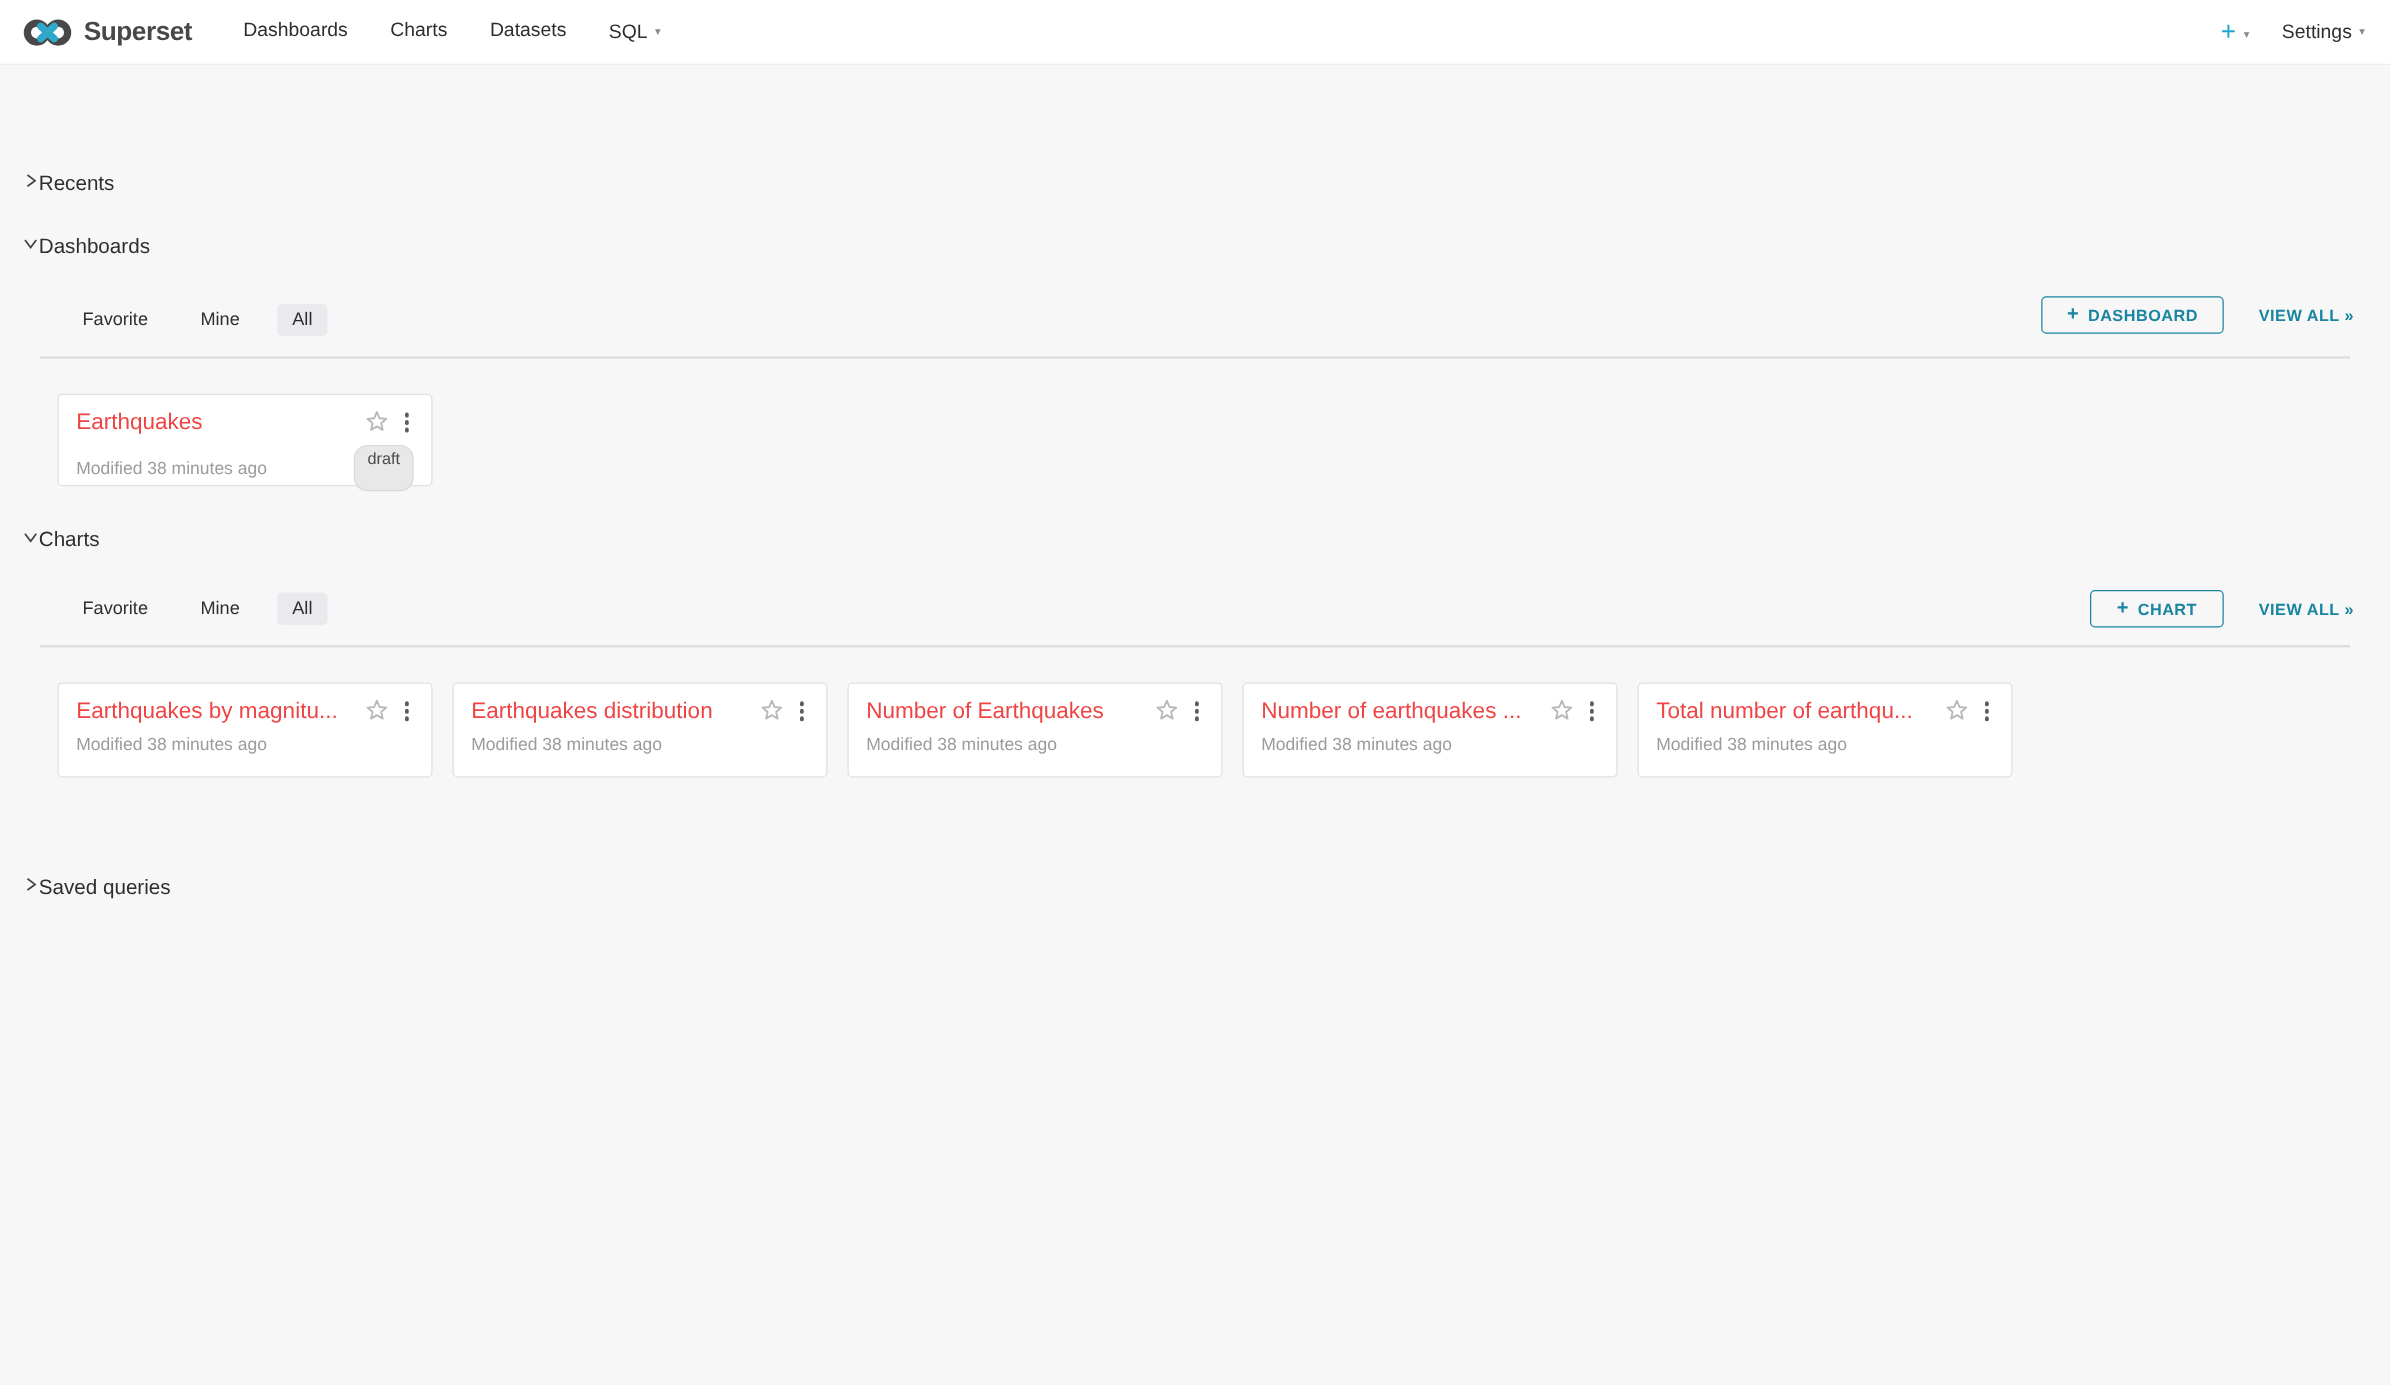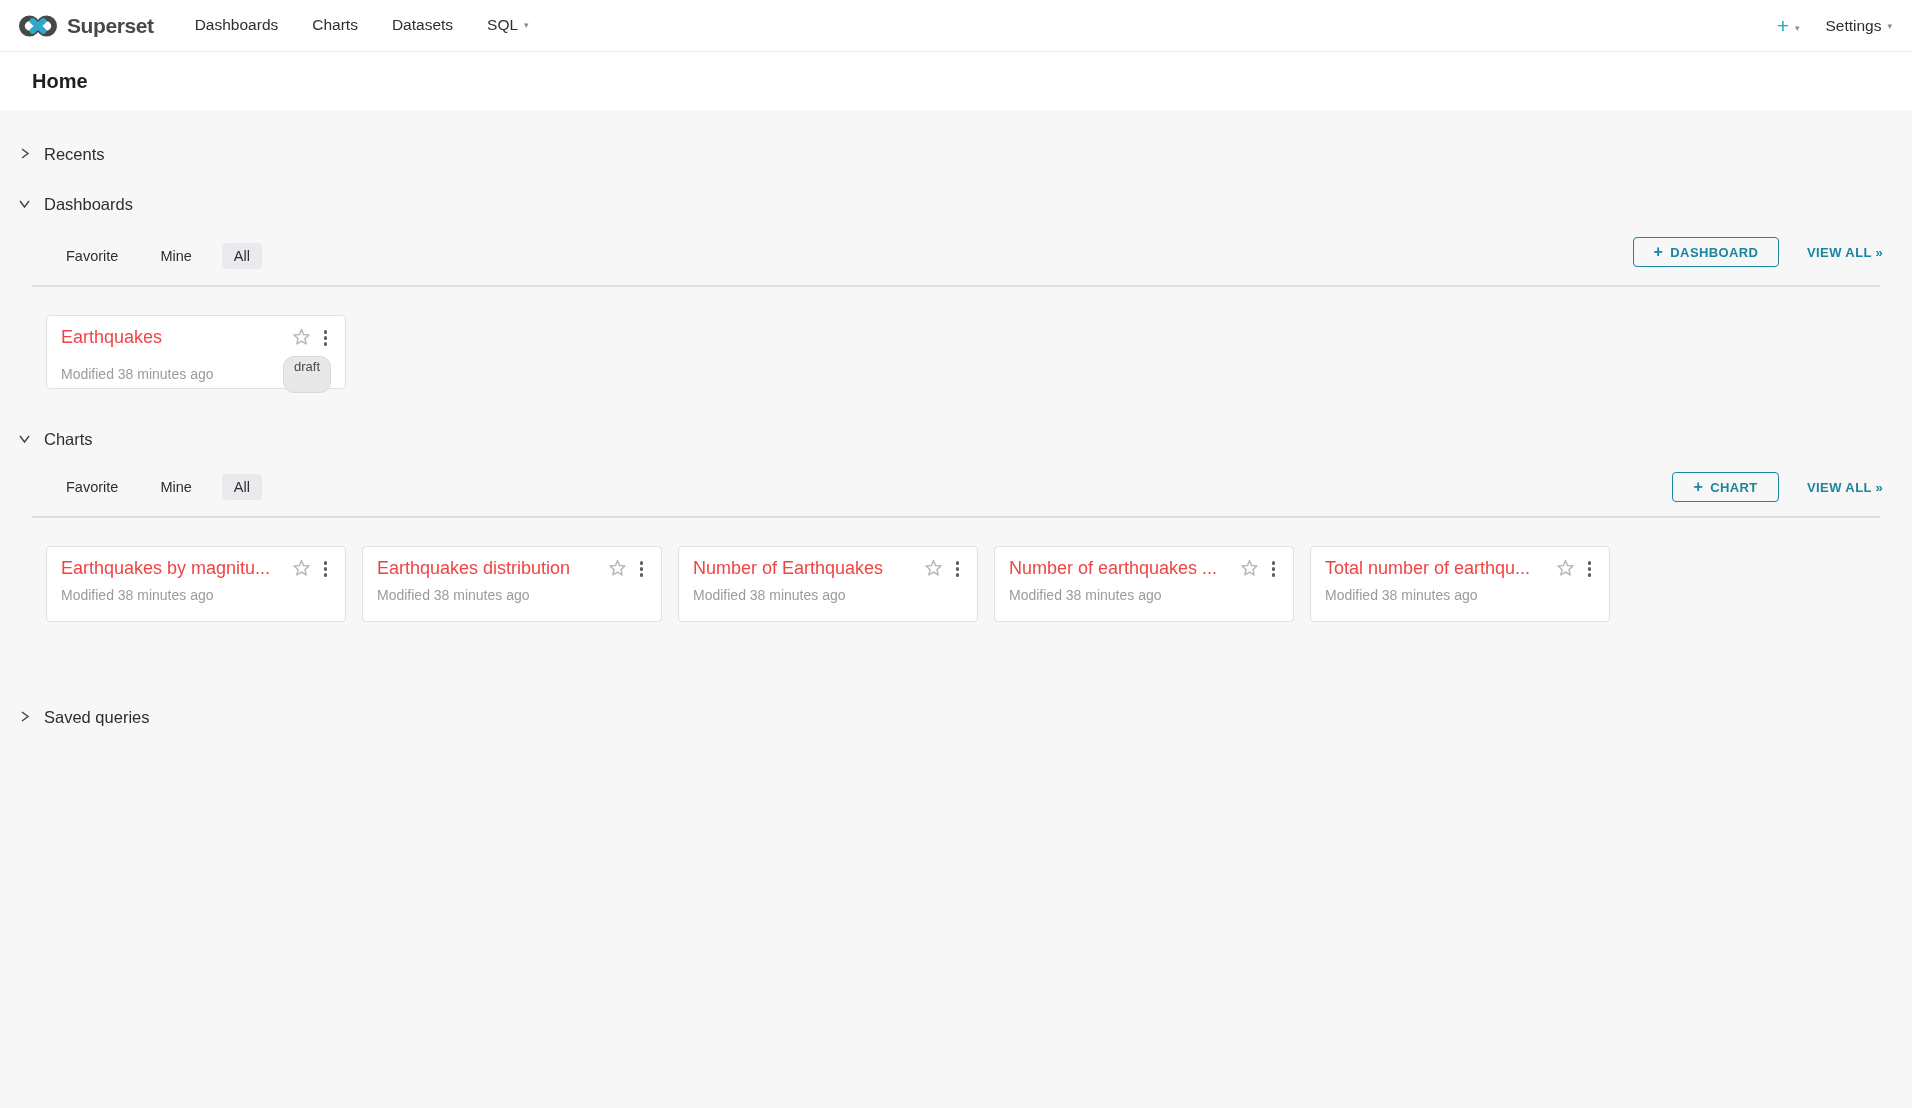--- a/index.html
+++ b/index.html
@@ -18,21 +18,21 @@
   .nav-right { margin-left:auto; display:flex; align-items:center; gap:26px; padding-right:20px; }
   .nav-plus { font-size:21px; color:#20a7c9; cursor:pointer; }
   .nav-settings { font-size:15.5px; color:#2e2e2e; cursor:pointer; }
 
   
   .page-header { position:absolute; top:52px; left:0; width:100%; height:58px; background:#fff;
                  display:flex; align-items:center; padding-left:32px; }
   .page-title { font-size:20px; font-weight:bold; color:#1f1f1f; }
 
   
-  .section-header { position:absolute; left:18px; display:flex; align-items:flex-end; gap:13px;
+  .section-header { position:absolute; left:18px; display:flex; align-items:flex-start; 
                     cursor:pointer; height:26px; }
   .section-label { font-size:16.5px; color:#2e2e2e; }
   .chev { display:block; }
 
   .tabs { position:absolute; left:54px; display:flex; gap:18px; align-items:center; }
   .tab { padding:5px 12px; font-size:14.5px; color:#2e2e2e; border-radius:4px; cursor:pointer; }
   .tab.active { background:#eaeaee; }
 
   .btn-outline { position:absolute; height:30px; border:1.5px solid #1985a0; border-radius:4px;
                  background:transparent; color:#1985a0; font-family:inherit; font-weight:bold;
@@ -79,23 +79,20 @@
       <div class="nav-item">Charts</div>
       <div class="nav-item">Datasets</div>
       <div class="nav-item"><span>SQL</span><span class="caret">▾</span></div>
     </div>
     <div class="nav-right">
       <div class="nav-plus"><span>+</span><span class="caret">▾</span></div>
       <div class="nav-settings"><span>Settings</span><span class="caret">▾</span></div>
     </div>
   </div>
 
-  <div class="page-header">
-    <div class="page-title">Home</div>
-  </div>
 
   <div class="section-header" style="top:138px;">
     <span class="chev">
       <svg width="13" height="13" viewBox="0 0 13 13">
           <polyline points="4,2 10,6.5 4,11" fill="none" stroke="#444" stroke-width="1.4"></polyline>
         </svg>
     </span>
     <span class="section-label">Recents</span>
   </div>
 

